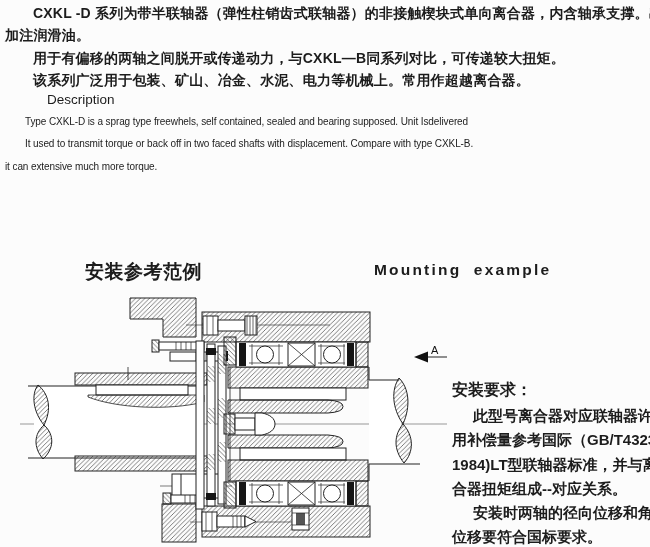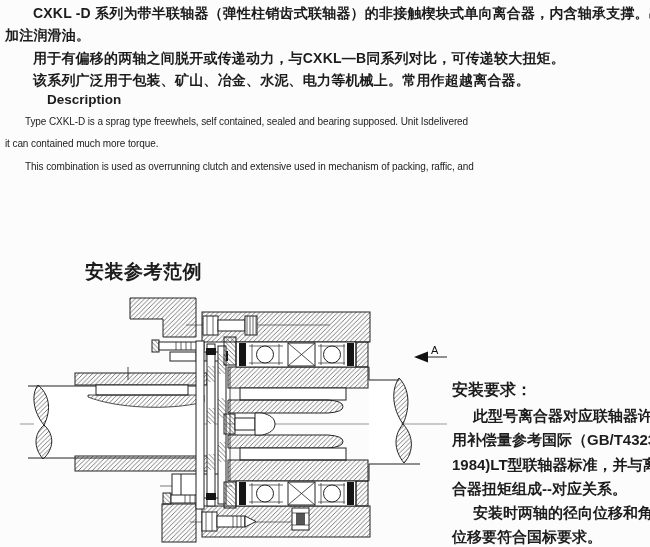--- a/index.html
+++ b/index.html
@@ -6,21 +6,21 @@
   html,body{margin:0;padding:0;}
   body{background:#e8e8e8;}
   .page{
     position:relative; width:650px; height:547px; background:var(--page);
     font-family:"Liberation Sans","DejaVu Sans",sans-serif; color:var(--ink);
     overflow:hidden; margin:0 auto;
   }
   p{margin:0; white-space:nowrap;}
   .ind{text-indent:2em;}
   .intro{position:absolute; left:5px; top:2px; font-size:14px; line-height:22.4px; font-weight:600; letter-spacing:.2px;}
-  .desc-h{position:absolute; left:3px; top:92px; font-size:13.5px; font-weight:700; margin:0;padding-left:44px;}
+  .desc-h{position:absolute; left:3px; top:92px; font-size:13.5px; font-weight:400; margin:0;padding-left:44px;}
   .desc{position:absolute; left:5px; top:111px; font-size:10px; line-height:22.4px; letter-spacing:-.1px; font-weight:400;}
   .h-zh{position:absolute; left:85px; top:259px; font-size:19px; font-weight:700; letter-spacing:.5px;}
   .h-en{position:absolute; left:374px; top:261px; font-size:15.5px; font-weight:700; letter-spacing:2.2px; word-spacing:6px;}
   .drawing{position:absolute; left:0; top:296px;}
   .notes{position:absolute; left:452px; top:379px; width:200px; font-size:15px; line-height:24.3px; font-weight:600;}
   .notes .ind{text-indent:1.4em;}
   .notes-h{font-size:16px; font-weight:700; line-height:21px; margin-bottom:4px;}
 </style>
 </head>
 <body>
@@ -31,25 +31,26 @@
     <p class="ind">CXKL -D 系列为带半联轴器（弹性柱销齿式联轴器）的非接触楔块式单向离合器，内含轴承支撑。出厂时已</p>
     <p>加注润滑油。</p>
     <p class="ind">用于有偏移的两轴之间脱开或传递动力，与CXKL—B同系列对比，可传递较大扭矩。</p>
     <p class="ind">该系列广泛用于包装、矿山、冶金、水泥、电力等机械上。常用作超越离合器。</p>
   </div>
 
   <h2 class="desc-h">Description</h2>
 
   <div class="desc">
     <p class="ind">Type CXKL-D  is  a  sprag type  freewhels, self contained, sealed and bearing  supposed. Unit  Isdelivered</p>
-    <p>it can contained much more torque.</p>
-    <p class="ind">This combination is used as overrunning clutch and extensive used in mechanism of packing, raffic, and</p>
+    <p class="ind">It used to transmit torque or back off in two faced shafts with displacement. Compare with type CXKL-B.</p>
+    <p>it can extensive much more torque.</p>
   </div>
 
   <div class="h-zh">安装参考范例</div>
+  <div class="h-en">Mounting example</div>
 
   <svg class="drawing" width="450" height="250" viewBox="0 0 450 250" xmlns="http://www.w3.org/2000/svg">
     <defs>
       <pattern id="hA" width="4.6" height="4.6" patternUnits="userSpaceOnUse">
         <path d="M-1,5.6 L5.6,-1 M-1.15,1.15 L1.15,-1.15 M3.45,5.75 L5.75,3.45" stroke="#3a3a3a" stroke-width="0.65"></path>
       </pattern>
       <pattern id="hB" width="4.6" height="4.6" patternUnits="userSpaceOnUse">
         <path d="M-1,-1 L5.6,5.6 M3.45,-1.15 L5.75,1.15 M-1.15,3.45 L1.15,5.75" stroke="#3a3a3a" stroke-width="0.65"></path>
       </pattern>
     </defs>

